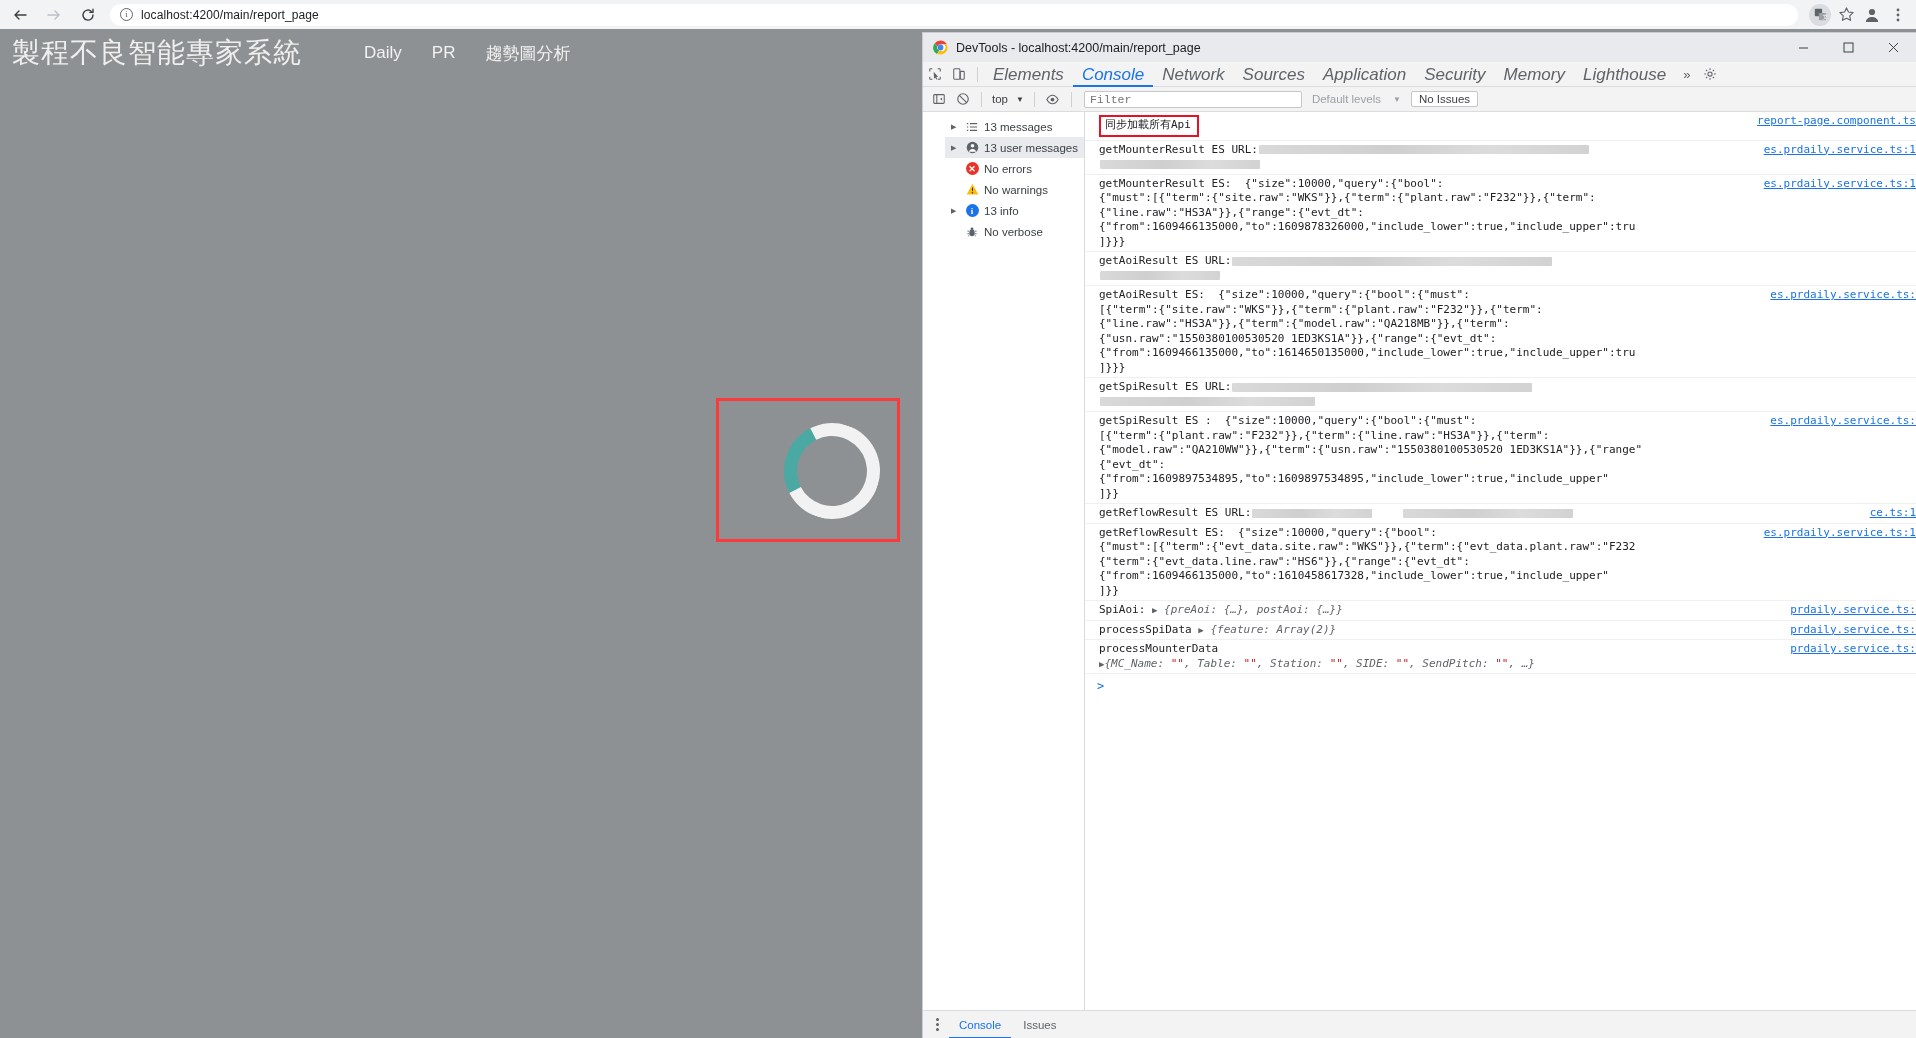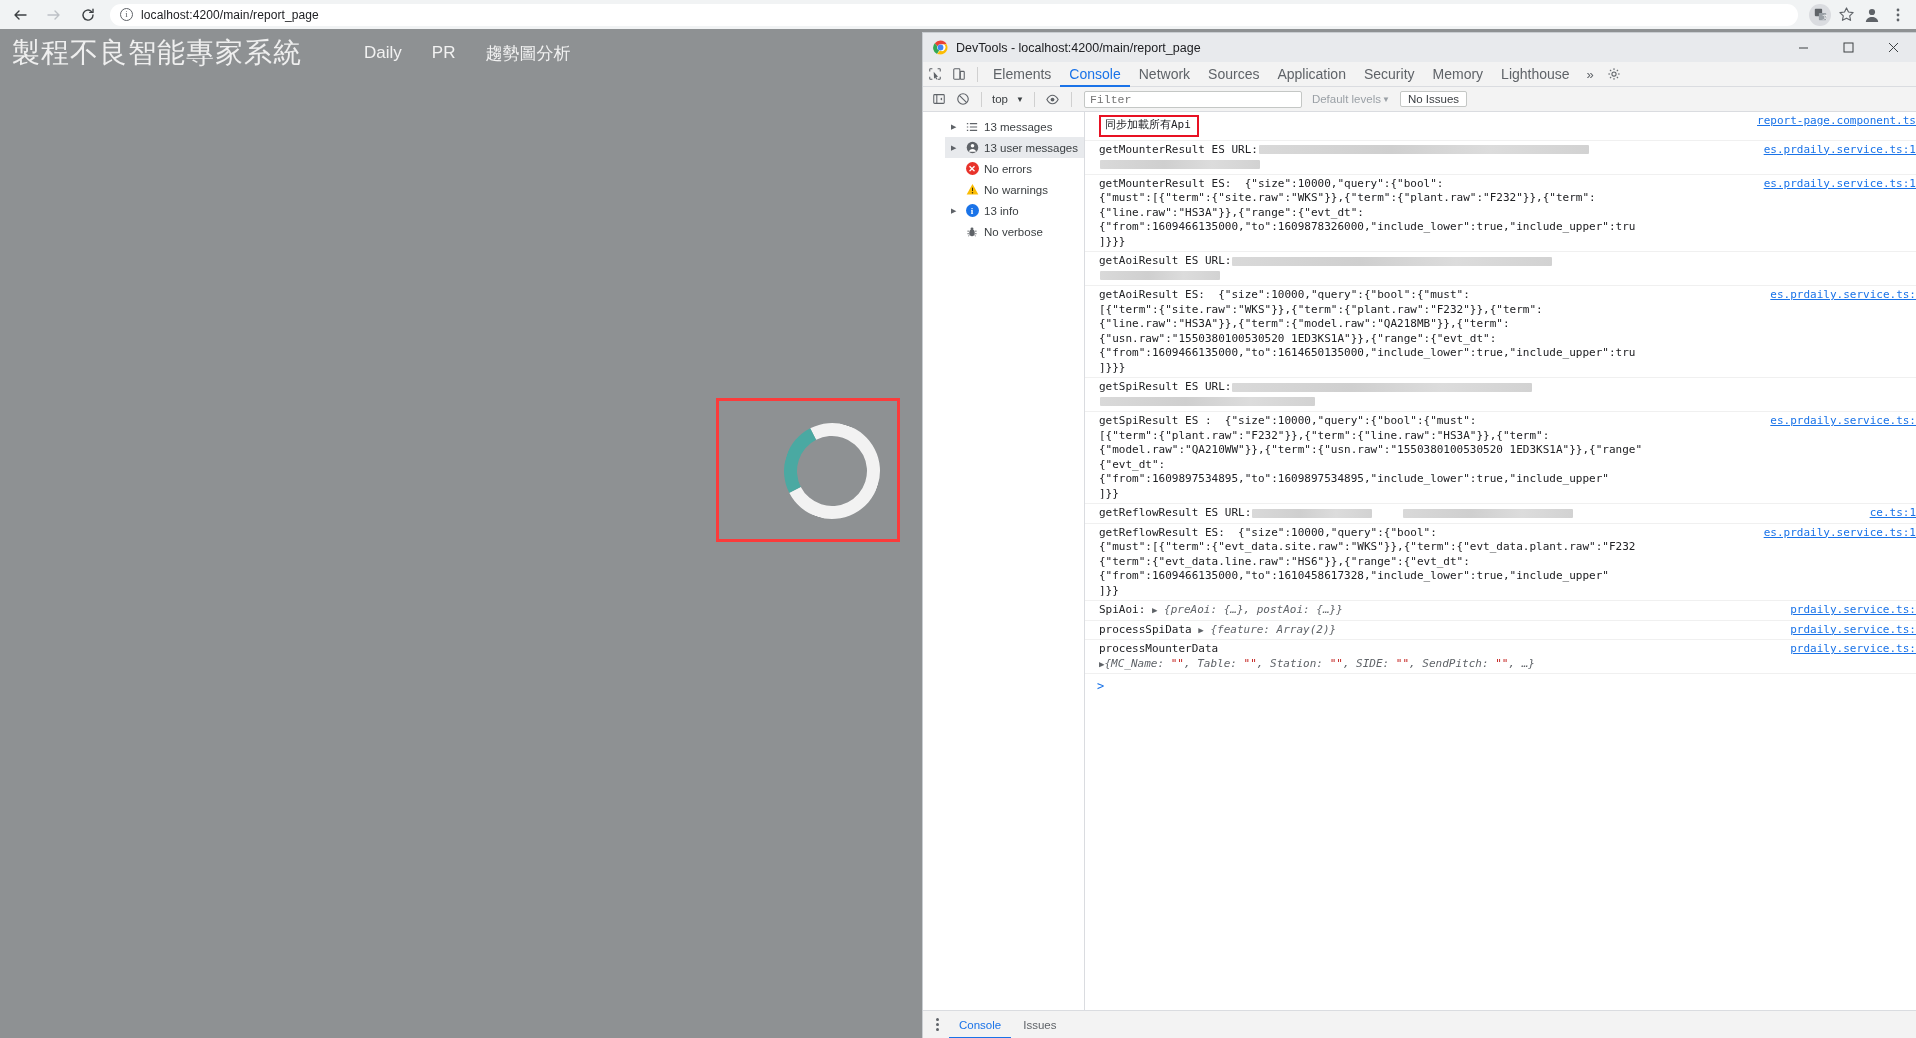--- a/index.html
+++ b/index.html
@@ -91,38 +91,39 @@
   .win-btn { width:45px;height:29px;display:flex;align-items:center;justify-content:center;color:#3c4043; }
   .win-btn svg { display:block; }
 
   #dt-tabs {
     height:25px; background:#f3f3f3; border-bottom:1px solid #dadce0;
     display:flex; align-items:center; flex:0 0 auto;
   }
   .dt-tool-ico { width:24px;height:24px;display:flex;align-items:center;justify-content:center;color:#5f6368; }
   .vsep { width:1px;height:15px;background:#d0d0d0;margin:0 6px; }
   .dt-tab {
-    font-size:14px; color:#5f6368; padding:0 9px; height:25px; line-height:25px;
+    font-size:17px; color:#5f6368; padding:0 9px; height:25px; line-height:25px;
     white-space:nowrap;
+    font-style:italic;
   }
   .dt-tab.active { color:#1a73e8; box-shadow:inset 0 -2px 0 #1a73e8; }
   .dt-more { font-size:13px;color:#5f6368;padding:0 8px; }
 
   #dt-filterbar {
     height:25px; background:#f3f3f3; border-bottom:1px solid #dadce0;
     display:flex; align-items:center; flex:0 0 auto; padding-left:4px;
   }
   .ctx-select { font-size:11.5px; color:#3c4043; display:flex;align-items:center;gap:8px; padding:0 4px; }
   .caret { font-size:8px; }
   #filter-input {
     width:218px; height:17px; border:1px solid #c4c7c5; border-radius:2px;
     background:#fff; font-size:11.5px; color:#5f6368; padding:0 5px; line-height:15px;
     margin:0 6px; outline:none; font-family:Liberation Mono, monospace;
   }
-  .levels-select { font-size:11.5px;color:#9aa0a6;display:flex;align-items:center;gap:1px;padding:0 4px; }
+  .levels-select { font-size:11.5px;color:#9aa0a6;display:flex;align-items:center;gap:12px;padding:0 4px; }
   .no-issues {
     font-size:11.5px;color:#3c4043;border:1px solid #c4c7c5;border-radius:2px;
     padding:1px 7px; margin-left:6px; background:#fff;
   }
 
   #dt-main { flex:1; display:flex; min-height:0;margin-left:22px; }
 
   
   #console-sidebar {
     width:140px; flex:0 0 auto; border-right:1px solid #dadce0; padding-top:4px;

